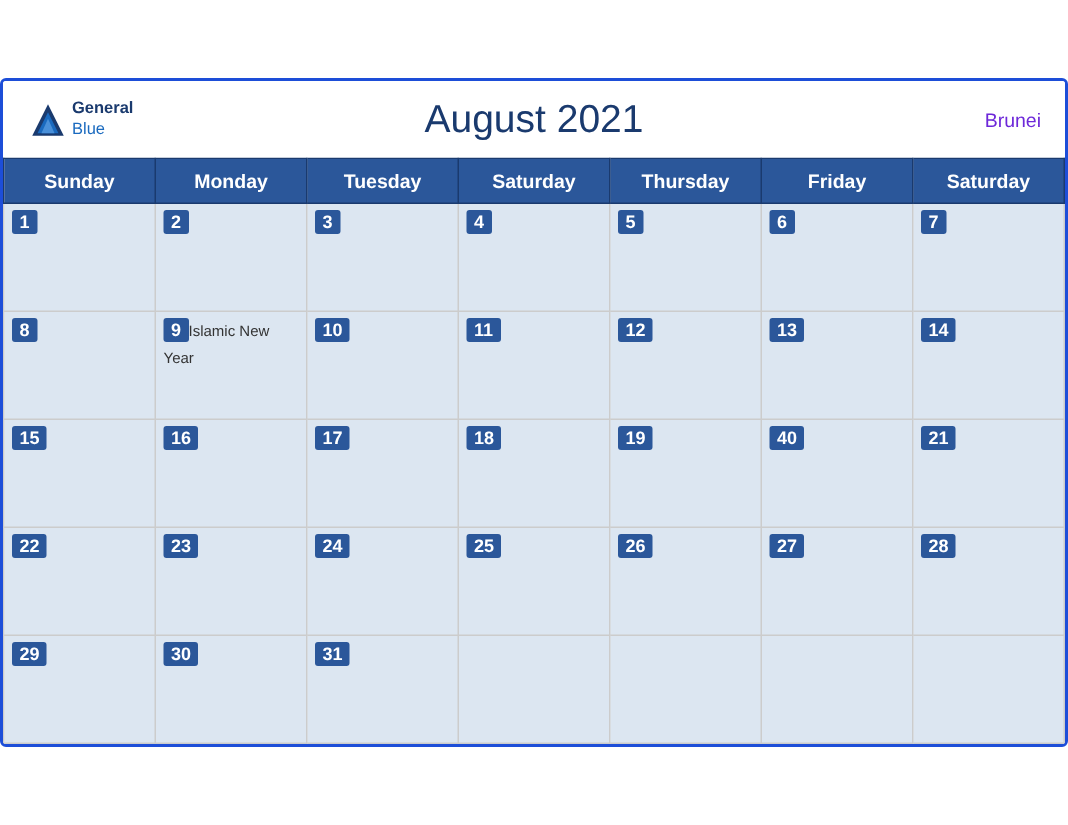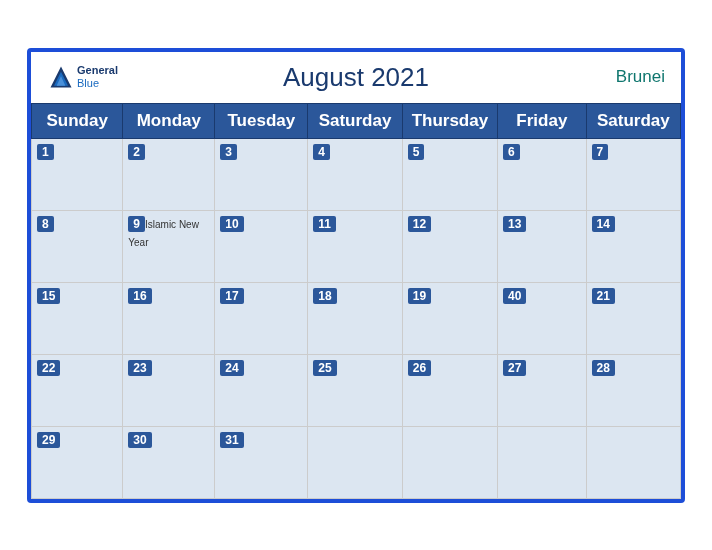--- a/index.html
+++ b/index.html
@@ -7,23 +7,23 @@
       font-family: Arial, sans-serif;
       background: #fff;
       display: flex;
       justify-content: center;
       align-items: center;
       width: 712px;
       height: 550px;
       overflow: hidden;
     }
     .calendar-container {
-      width: 658px;
+      width: 712px;
       background: #fff;
-      border: 4px solid #1d4ed8;
+      border: 2px solid #1d4ed8;
       border-radius: 4px;
       overflow: hidden;
     }
     .calendar-header {
       display: flex;
       align-items: center;
       justify-content: center;
       padding: 10px 16px;
       position: relative;
       background: #fff;
@@ -52,32 +52,32 @@
       font-size: 26px;
       font-weight: normal;
       color: #1a3a6e;
       text-align: center;
     }
     .country-label {
       position: absolute;
       right: 16px;
       top: 50%;
       transform: translateY(-50%);
-      font-size: 17px;
-      color: #0f766e;
+      font-size: 13px;
+      color: #6d28d9;
     }
     .calendar-grid {
       width: 100%;
       border-collapse: collapse;
     }
     .calendar-grid th {
       background: #2b579a;
       color: #fff;
       text-align: center;
-      font-size: 17px;
+      font-size: 13px;
       font-weight: bold;
       padding: 7px 4px;
       border: 1px solid #1a3a6e;
     }
     .calendar-grid td {
       border: 1px solid #ccc;
       vertical-align: top;
       width: 99px;
       height: 72px;
       padding: 3px 5px;

